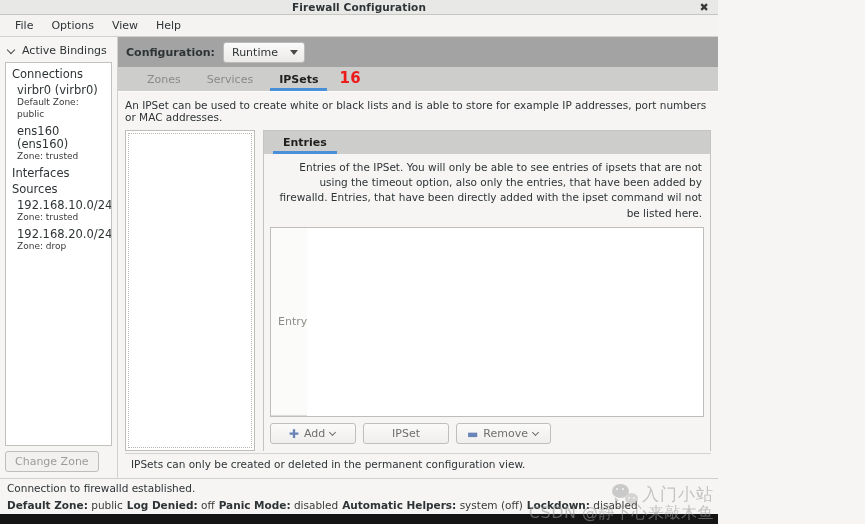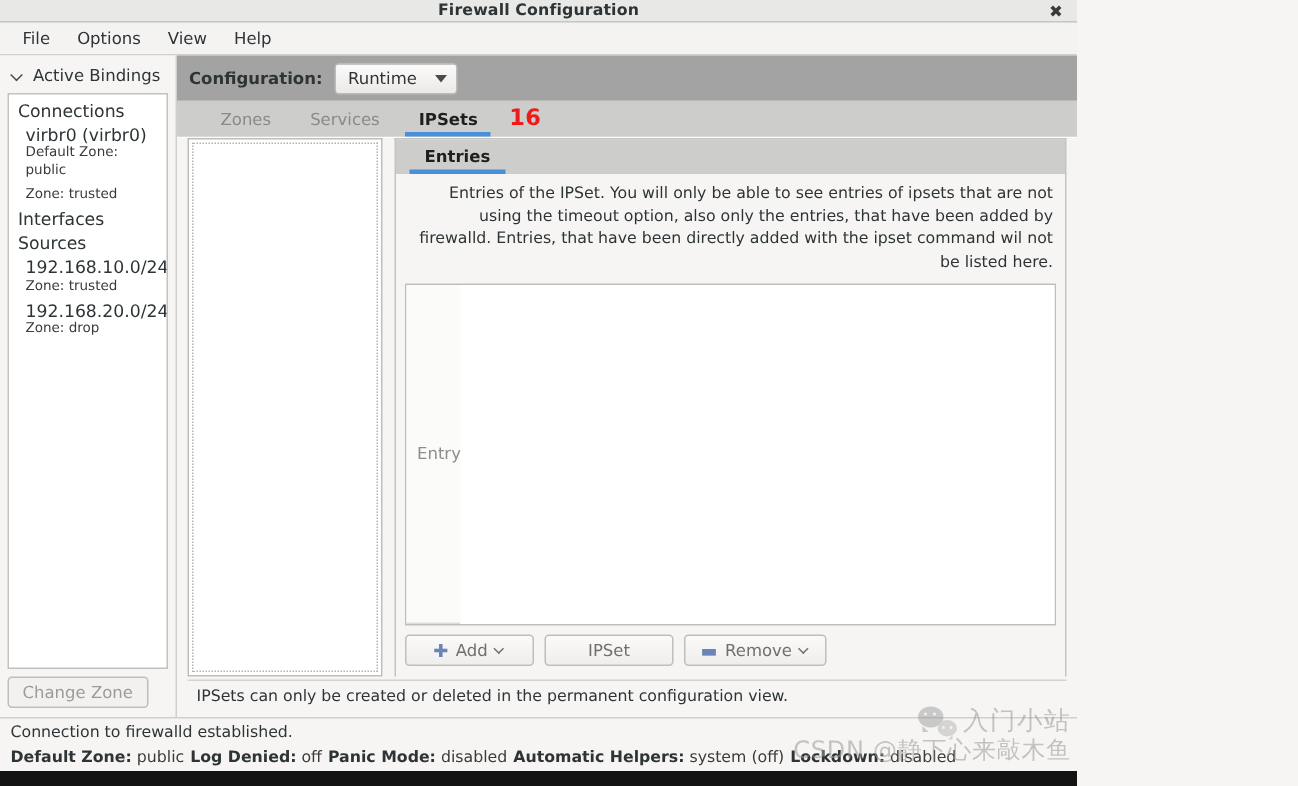--- a/index.html
+++ b/index.html
@@ -315,21 +315,21 @@
   .statusbar2 .k { font-weight: bold; color: #2e3436; }
   .statusbar2 .v { color: #3a3a38; }
   .bottomstrip {
     flex: 0 0 10px;
     background: #141414;
   }
 
   
   .watermark {
     position: absolute;
-    right: 4px; bottom: 16px;
+    right: 4px; bottom: 3px;
     pointer-events: none;
     text-align: right;
     line-height: 1;
   }
   .wm-top {
     display: flex; align-items: center; justify-content: flex-end; gap: 4px;
     opacity: .42;
   }
   .wm-top .wtext {
     font-size: 17px; color: #7d7d7d; letter-spacing: 1px;
@@ -395,20 +395,21 @@
       <div class="bindings-list">
 
         <div class="grp">Connections</div>
 
         <div class="binding">
           <div class="bname">virbr0 (virbr0)</div>
           <div class="bsub">Default Zone: public</div>
         </div>
 
         <div class="binding">
+          <div class="bname">ens160 (ens160)</div>
           <div class="bsub">Zone: trusted</div>
         </div>
 
         <div class="grp">Interfaces</div>
 
         <div class="grp">Sources</div>
 
         <div class="binding">
           <div class="bname">192.168.10.0/24</div>
           <div class="bsub">Zone: trusted</div>
@@ -438,20 +439,21 @@
 
       <div class="tabbar">
         <div class="tab">Zones</div>
         <div class="tab">Services</div>
         <div class="tab active">IPSets</div>
         <div class="annot">16</div>
       </div>
 
       <div class="panel">
 
+        <div class="panel-desc">An IPSet can be used to create white or black lists and is able to store for example IP addresses, port numbers or MAC addresses.</div>
 
         <div class="panel-split">
 
           <div class="ipset-list"></div>
 
           <div class="entries-pane">
             <div class="sub-tabbar">
               <div class="sub-tab active">Entries</div>
             </div>
 

